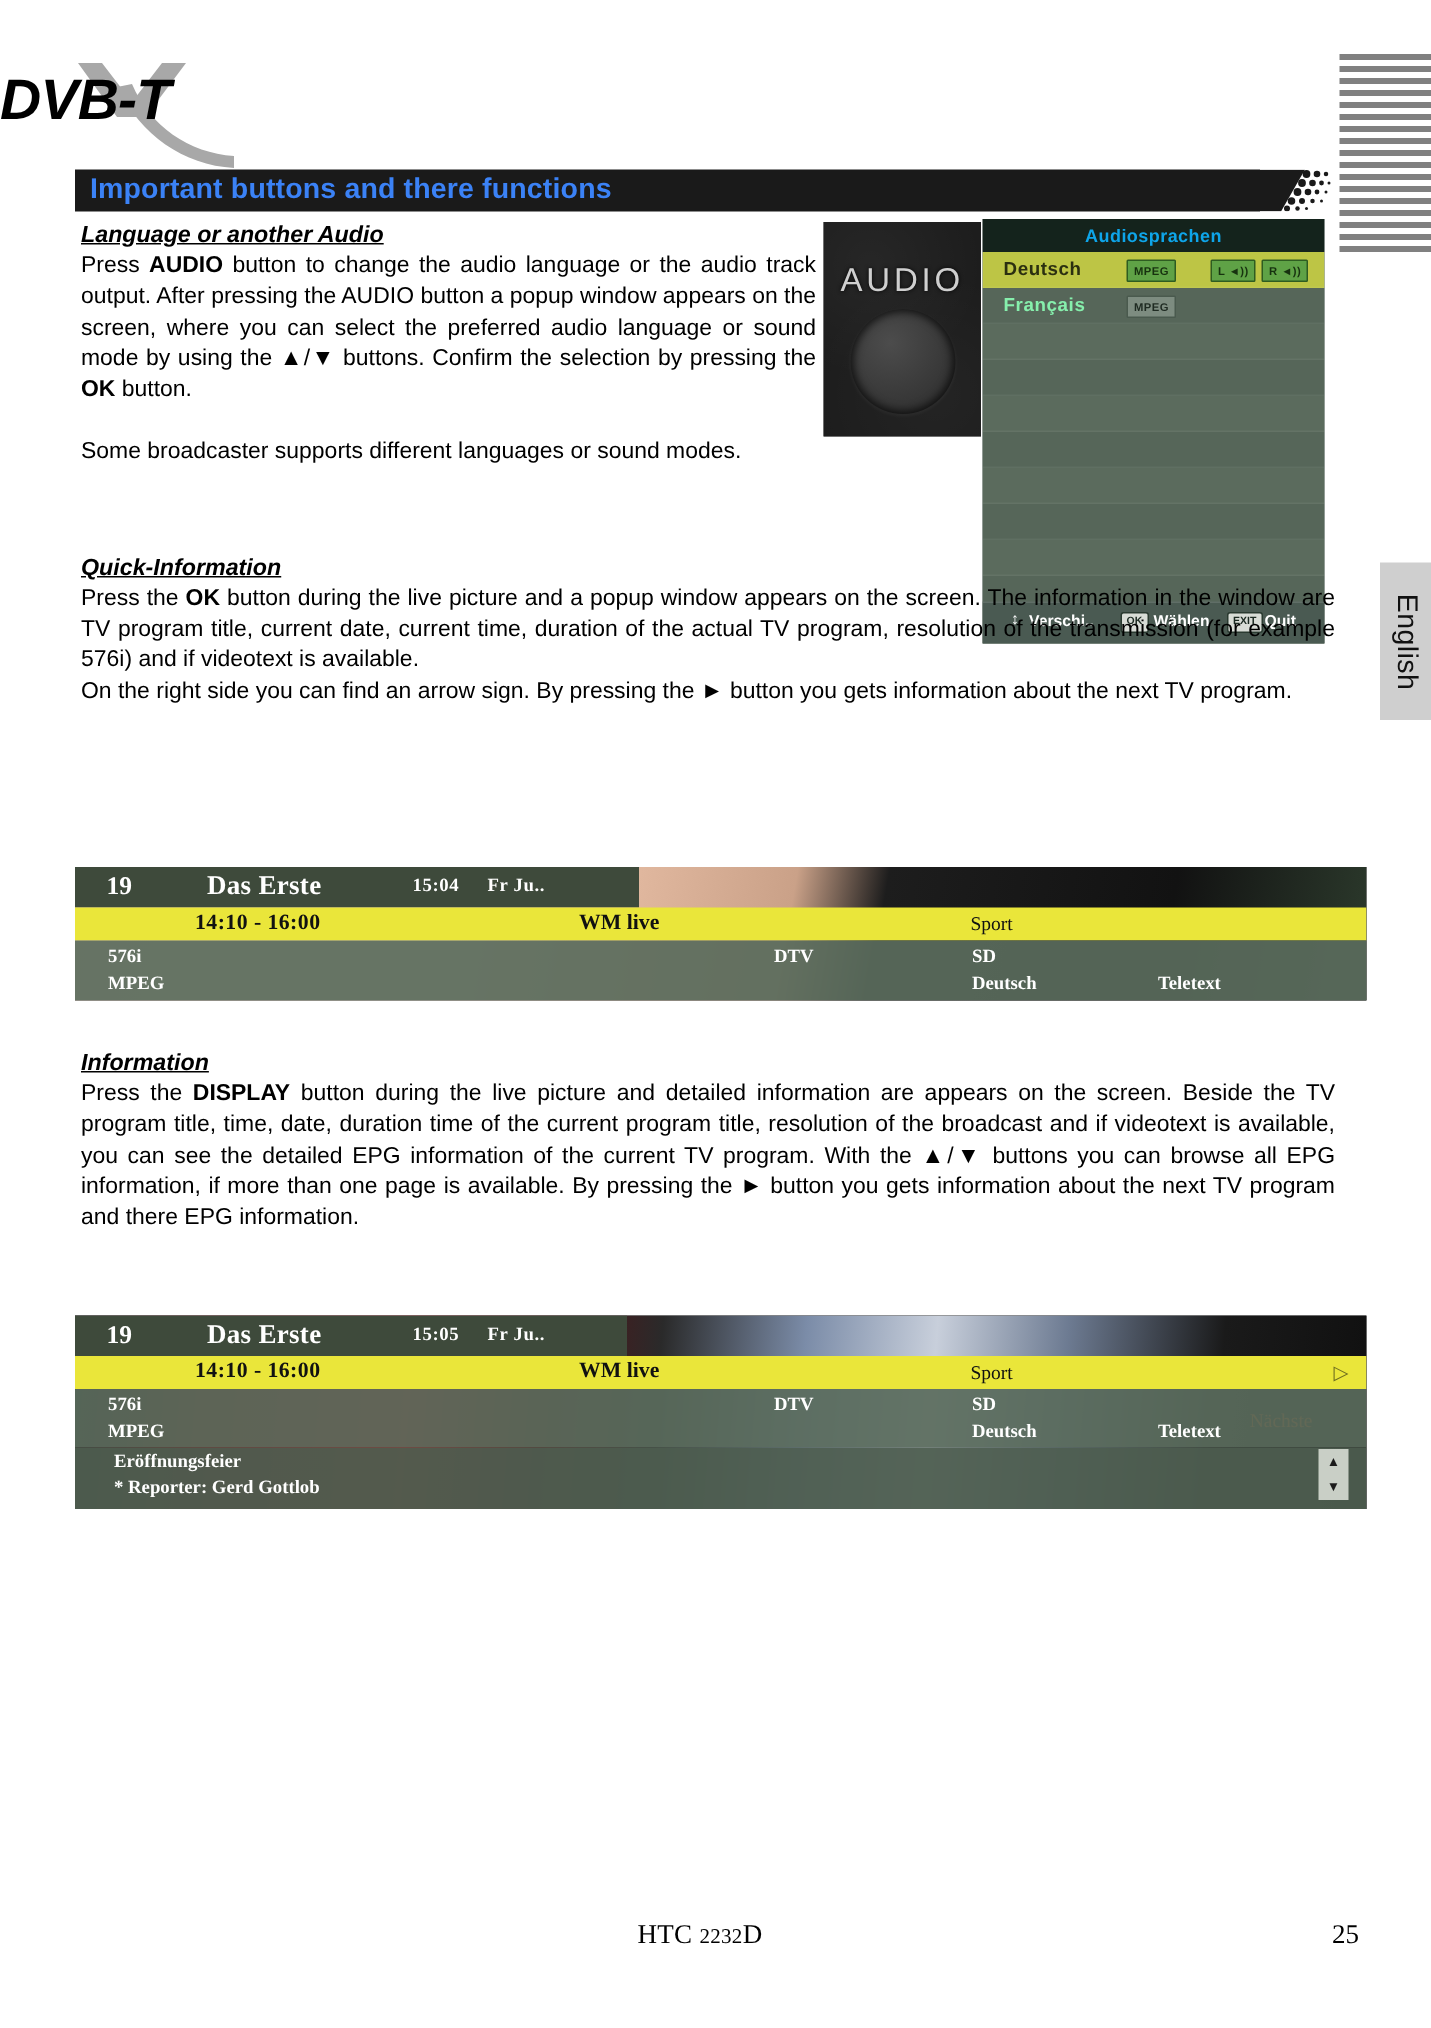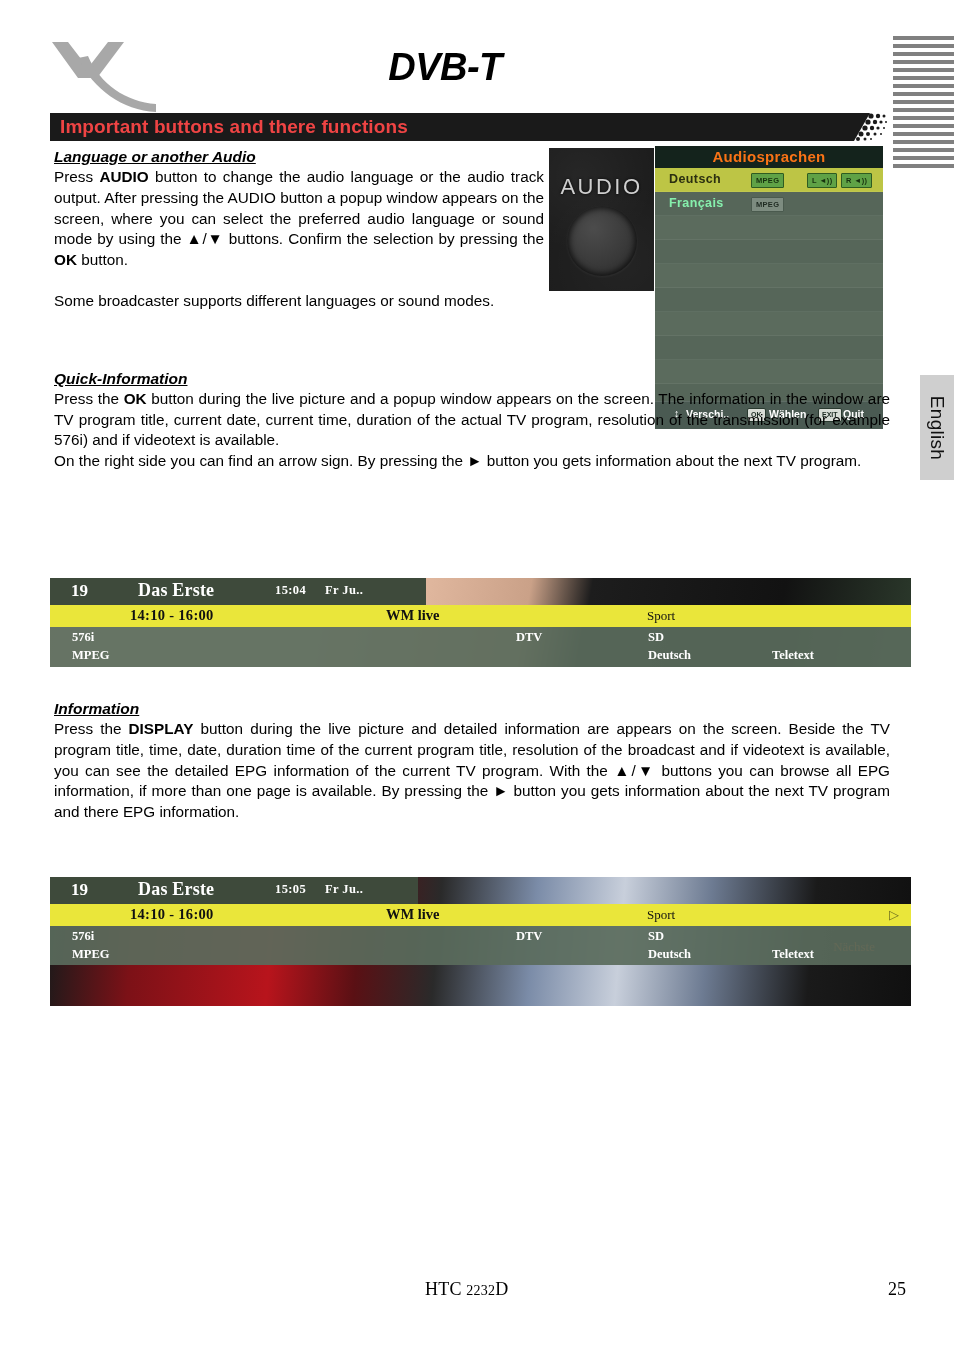--- a/index.html
+++ b/index.html
@@ -25,21 +25,21 @@
   }
   .xoro-logo {
     position: absolute;
     left: 48px; top: 38px;
     width: 110px; height: 78px;
   }
   .doc-title {
     position: absolute;
     left: 0; top: 46px;
     width: 890px;
-    text-align: center;
+    text-align: left;
     font-size: 38px;
     font-weight: bold;
     font-style: italic;
     letter-spacing: -0.5px;
     font-family: "Liberation Sans", sans-serif;
   }
 
   
   .edge-stripes {
     position: absolute;
@@ -57,21 +57,21 @@
   .section-bar {
     position: absolute;
     left: 50px; top: 113px;
     width: 790px;
     height: 28px;
     background: #1a1a1a;
   }
   .section-bar-label {
     position: absolute;
     left: 10px; top: 3px;
-    color: #ef4444;
+    color: #3b82f6;
     font-size: 19px;
     font-weight: bold;
     letter-spacing: 0.1px;
   }
   .section-bar-dots {
     position: absolute;
     left: 840px; top: 113px;
     width: 48px;
     height: 28px;
     overflow: hidden;
@@ -168,22 +168,22 @@
     position: absolute;
     left: 655px; top: 146px;
     width: 228px; height: 283px;
     background: #4f5f56;
     overflow: hidden;
     font-family: "Liberation Sans", sans-serif;
   }
   .osd-audio .oa-title {
     height: 22px;
     background: #14231c;
-    color: #f97316;
-    font-size: 15px;
+    color: #0ea5e9;
+    font-size: 12px;
     font-weight: bold;
     text-align: center;
     line-height: 22px;
     letter-spacing: .3px;
   }
   .osd-rows { position: relative; }
   .osd-row {
     position: relative;
     height: 23px;
     border-bottom: 1px solid rgba(255,255,255,.06);
@@ -567,16 +567,24 @@
 
   <div class="tv-infobar" style="top:49px; height:39px;">
     <span class="i-res">576i</span>
     <span class="i-codec">MPEG</span>
     <span class="i-dtv">DTV</span>
     <span class="i-sd">SD</span>
     <span class="i-lang">Deutsch</span>
     <span class="i-ttx">Teletext</span>
   </div>
 
+  <div class="tv-epgbar" style="top:88px; height:41px;">
+    <span class="e-l1">Eröffnungsfeier</span>
+    <span class="e-l2">* Reporter: Gerd Gottlob</span>
+    <div class="scroll-arrows">
+      <div>▲</div>
+      <div>▼</div>
+    </div>
+  </div>
 </div>
 
 <div class="footer-model"><span>HTC </span><span class="small">2232</span><span>D</span></div>
 <div class="footer-page">25</div>
 
 </body></html>

